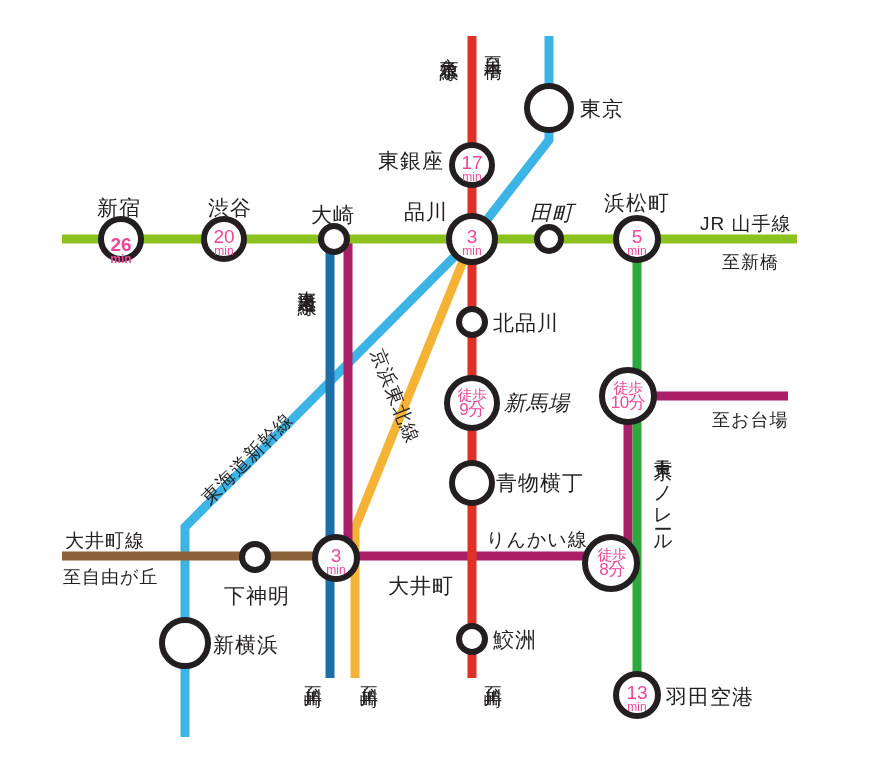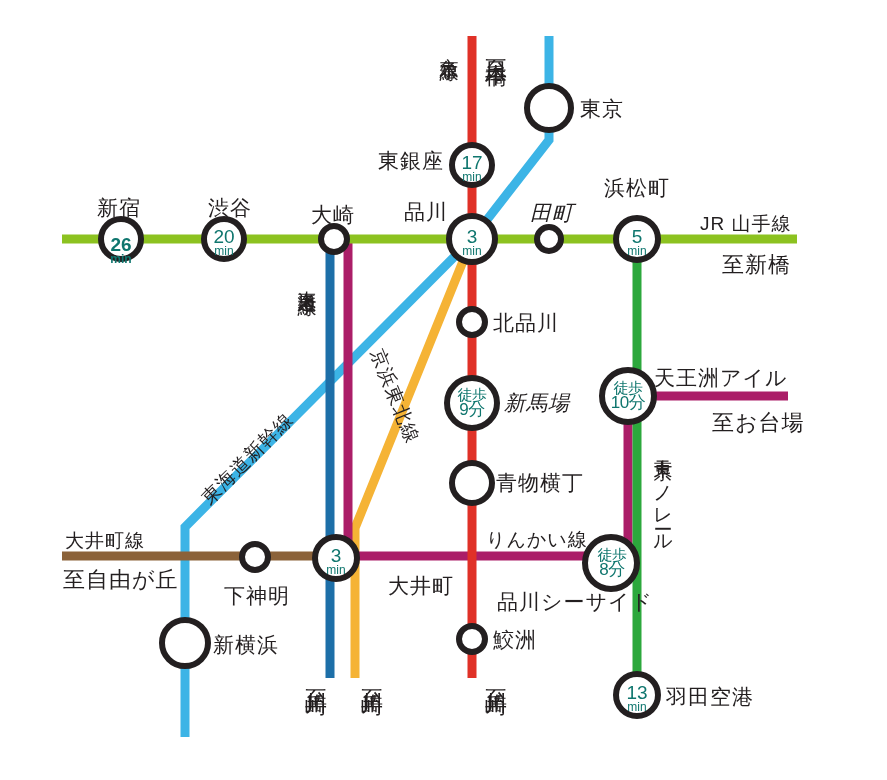--- a/index.html
+++ b/index.html
@@ -32,35 +32,35 @@
   }
   .lbl-station {
     font-size: 21px;
     letter-spacing: 1px;
   }
   .lbl-line {
     font-size: 19px;
     letter-spacing: 1px;
   }
   .lbl-dest {
-    font-size: 22px;
+    font-size: 18px;
     letter-spacing: 1px;
   }
   .vert {
     writing-mode: vertical-rl;
     text-orientation: upright;
     letter-spacing: 2px;
   }
   .rot {
     transform-origin: left top;
   }
   .node-txt {
     position: absolute;
     text-align: center;
-    color: #0f766e;
+    color: #ec4899;
     pointer-events: none;
     font-family: "Liberation Sans", "DejaVu Sans", sans-serif;
   }
   .node-num {
     display: block;
     font-size: 19px;
     line-height: 18px;
   }
   .node-unit {
     display: block;
@@ -181,29 +181,27 @@
   <div class="node-txt" style="left:612px; top:684px; width:50px;">
     <span class="node-num">13</span>
     <span class="node-unit">min</span>
   </div>
 
   <div class="lbl lbl-station" style="left:97px; top:194px;">新宿</div>
   <div class="lbl lbl-station" style="left:200px; top:194px;margin-left:8px;">渋谷</div>
   <div class="lbl lbl-station" style="left:311px; top:201px;">大崎</div>
   <div class="lbl lbl-station" style="left:404px; top:198px;">品川</div>
   <div class="lbl lbl-station" style="left:530px; top:199px;font-style:italic;">田町</div>
-  <div class="lbl lbl-station" style="left:604px; top:174px;">浜松町</div>
+  <div class="lbl lbl-station" style="left:604px; top:189px;">浜松町</div>
   <div class="lbl lbl-station" style="left:580px; top:95px;">東京</div>
   <div class="lbl lbl-station" style="left:378px; top:147px;">東銀座</div>
   <div class="lbl lbl-station" style="left:493px; top:309px;">北品川</div>
   <div class="lbl lbl-station" style="left:504px; top:389px;font-style:italic;">新馬場</div>
   <div class="lbl lbl-station" style="left:496px; top:469px;">青物横丁</div>
   <div class="lbl lbl-station" style="left:493px; top:626px;">鮫洲</div>
-  <div class="lbl lbl-station" style="left:654px; top:364px;">天王洲アイル</div>
-  <div class="lbl lbl-station" style="left:497px; top:588px;">品川シーサイド</div>
   <div class="lbl lbl-station" style="left:360px; top:572px;padding-left:28px;">大井町</div>
   <div class="lbl lbl-station" style="left:224px; top:574px;margin-top:8px;">下神明</div>
   <div class="lbl lbl-station" style="left:213px; top:631px;">新横浜</div>
   <div class="lbl lbl-station" style="left:666px; top:683px;">羽田空港</div>
 
   <div class="lbl lbl-line" style="left:700px; top:211px;">JR 山手線</div>
 
   <div class="lbl lbl-line" style="left:486px; top:527px;">りんかい線</div>
 
   <div class="lbl lbl-line" style="left:65px; top:528px;">大井町線</div>

